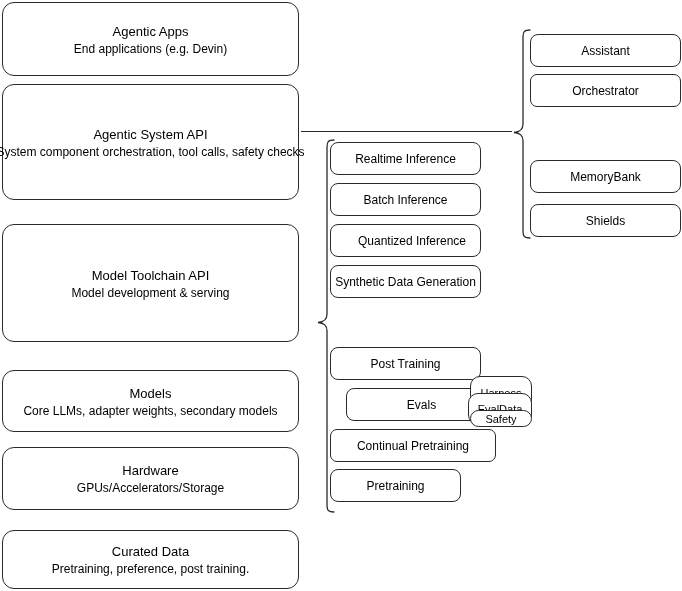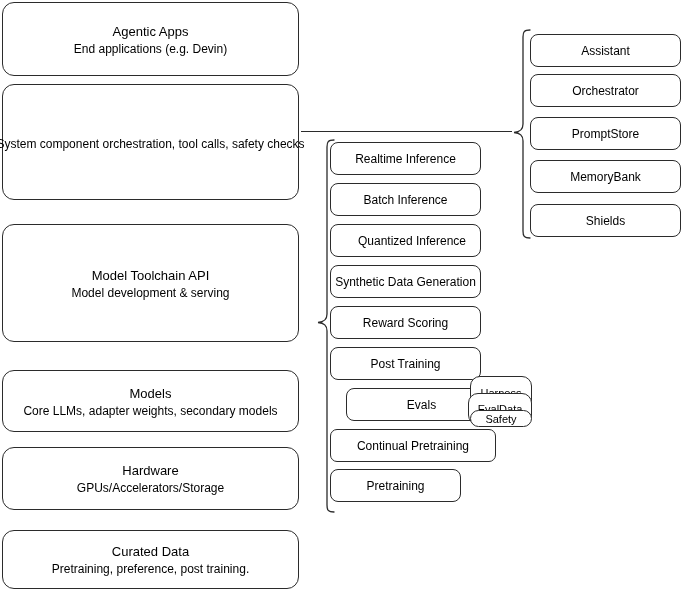--- a/index.html
+++ b/index.html
@@ -81,20 +81,21 @@
 <body>
 
 <div id="canvas">
 
   <div class="box" style="left:2px; top:2px; width:297px; height:74px;">
     <div class="title">Agentic Apps</div>
     <div class="subtitle">End applications (e.g. Devin)</div>
   </div>
 
   <div class="box" style="left:2px; top:84px; width:297px; height:116px;">
+    <div class="title">Agentic System API</div>
     <div class="subtitle">System component orchestration, tool calls, safety checks</div>
   </div>
 
   <div class="box" style="left:2px; top:224px; width:297px; height:118px;">
     <div class="title">Model Toolchain API</div>
     <div class="subtitle">Model development &amp; serving</div>
   </div>
 
   <div class="box" style="left:2px; top:447px; width:297px; height:63px;">
     <div class="title">Hardware</div>
@@ -121,25 +122,22 @@
              L 15 96
              C 15 102, 12 104, 6 104.5
              C 12 105, 15 107, 15 113
              L 15 203
              C 15 208, 16 210, 22 210" stroke="#2b2b2b" stroke-width="1.3" fill="none" stroke-linecap="round"></path>
   </svg>
 
   <div class="stack-box" style="left:530px; top:34px; width:151px; height:33px;">
     <span>Assistant</span>
   </div>
-  <div class="stack-box" style="left:530px; top:74px; width:151px; height:33px;">
+  <div class="stack-box" style="left:530px; top:74px; width:151px; height:33px;border-radius:7px;">
     <span>Orchestrator</span>
-  </div>
-  <div class="stack-box" style="left:530px; top:117px; width:151px; height:33px;">
-    <span>PromptStore</span>
   </div>
   <div class="stack-box" style="left:530px; top:160px; width:151px; height:33px;">
     <span>MemoryBank</span>
   </div>
   <div class="stack-box" style="left:530px; top:204px; width:151px; height:33px;">
     <span>Shields</span>
   </div>
 
   <svg class="brace" style="left:312px; top:138px; width:24px; height:376px;" width="24" height="376" viewBox="0 0 24 376">
     <path d="M 22 2
@@ -156,23 +154,20 @@
   </div>
   <div class="stack-box" style="left:330px; top:183px; width:151px; height:33px;">
     <span>Batch Inference</span>
   </div>
   <div class="stack-box" style="left:330px; top:224px; width:151px; height:33px;padding-left:13px;">
     <span>Quantized Inference</span>
   </div>
   <div class="stack-box" style="left:330px; top:265px; width:151px; height:33px;">
     <span>Synthetic Data Generation</span>
   </div>
-  <div class="stack-box" style="left:330px; top:306px; width:151px; height:33px;">
-    <span>Reward Scoring</span>
-  </div>
   <div class="stack-box" style="left:330px; top:347px; width:151px; height:33px;">
     <span>Post Training</span>
   </div>
   <div class="stack-box" style="left:330px; top:388px; width:151px; height:33px;margin-left:16px;">
     <span>Evals</span>
   </div>
   <div class="stack-box" style="left:330px; top:429px; width:166px; height:33px;border-radius:7px;">
     <span>Continual Pretraining</span>
   </div>
   <div class="stack-box" style="left:330px; top:469px; width:131px; height:33px;">

